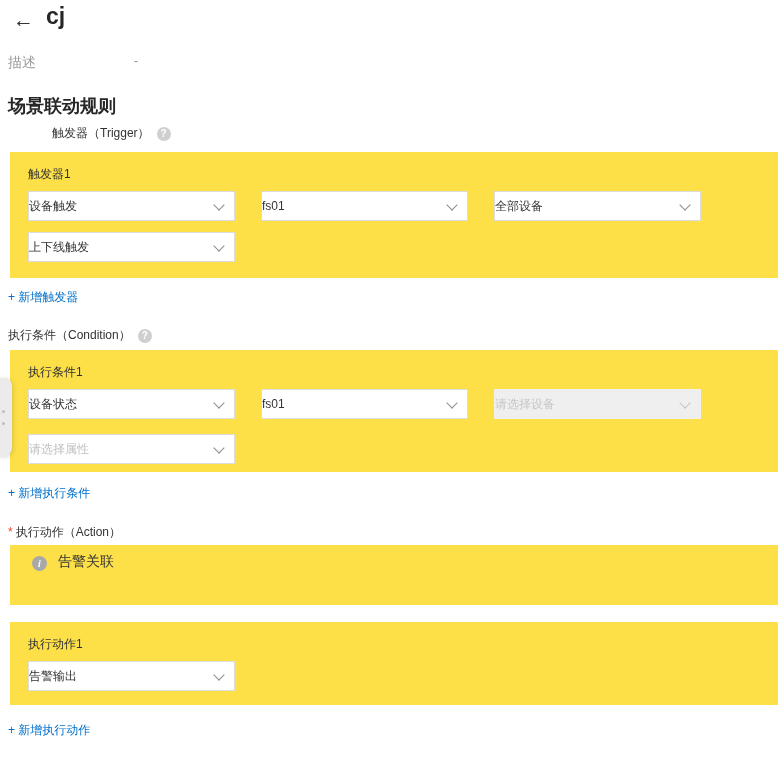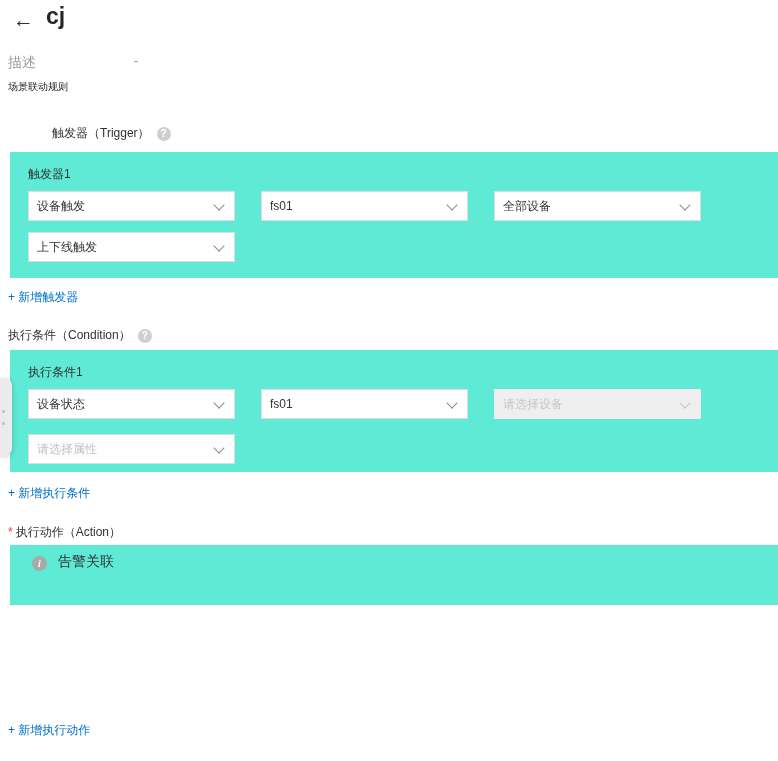--- a/index.html
+++ b/index.html
@@ -7,33 +7,33 @@
   .page { position:relative; width:778px; height:761px; background:#fff; overflow:hidden; }
 
   
   .back-btn { position:absolute; left:13px; top:9px; font-size:21px; color:#333; cursor:pointer; line-height:22px; }
   .page-title { position:absolute; left:46px; top:3px; font-size:23px; font-weight:bold; color:#262626; }
 
   
   .desc-label { position:absolute; left:8px; top:54px; font-size:14px; color:#9b9b9b; }
   .desc-value { position:absolute; left:134px; top:54px; font-size:12px; color:#8c8c8c; }
 
-  .rules-heading { position:absolute; left:8px; top:80px; font-size:10px; font-weight:normal; color:#262626; }
+  .rules-heading { position:absolute; left:8px; top:94px; font-size:18px; font-weight:bold; color:#262626; }
 
   .section-label-row { position:absolute; left:8px; display:flex; align-items:center; gap:7px; font-size:12px; color:#333; }
   .required-mark { color:#f04134; margin-right:3px; font-size:12px; }
 
   .help-icon { display:inline-block; width:14px; height:14px; border-radius:50%; background:#cfcfcf; color:#fff;
                font-size:10px; line-height:14px; text-align:center; font-weight:bold; cursor:pointer; }
 
-  .panel { position:absolute; left:10px; width:768px; background:#5eead4; }
+  .panel { position:absolute; left:10px; width:768px; background:#fde047; }
   .panel-title { position:absolute; left:18px; top:14px; font-size:12px; color:#333; }
 
   .select { position:absolute; width:207px; height:30px; background:#fff; border:1px solid #dcdcdc;
-            font-size:12px; color:#333; line-height:28px; padding-left:8px; cursor:pointer; }
+            font-size:12px; color:#333; line-height:28px; padding-left:0; cursor:pointer; }
   .select .chev { position:absolute; right:11px; top:9px; width:8px; height:8px;
                   border-right:1px solid #8c8c8c; border-bottom:1px solid #8c8c8c; transform:rotate(45deg); }
   .select.placeholder { color:#c0c0c0; }
   .select.disabled { background:#efefef; border:1px solid #efefef; color:#c6c6c6; cursor:not-allowed; }
   .select.disabled .chev { border-color:#c6c6c6; }
 
   .add-link { position:absolute; left:8px; font-size:12px; color:#0070cc; cursor:pointer; }
 
   
   .info-icon { position:absolute; left:22px; top:11px; width:15px; height:15px; border-radius:50%;
@@ -124,20 +124,27 @@
     <span>
       <span class="required-mark">*</span><span>执行动作（Action）</span>
     </span>
   </div>
 
   <div class="panel" style="top:545px; height:60px;">
     <span class="info-icon">i</span>
     <div class="info-title">告警关联</div>
   </div>
 
+  <div class="panel" style="top:622px; height:83px;">
+    <div class="panel-title">执行动作1</div>
+    <div class="select" style="left:18px; top:39px;">
+      <span>告警输出</span>
+      <span class="chev"></span>
+    </div>
+  </div>
 
   <div class="add-link" style="top:722px;">+ 新增执行动作</div>
 
   <div class="float-handle">
     <span class="dot"></span>
     <span class="dot"></span>
   </div>
 
 </div>
 

